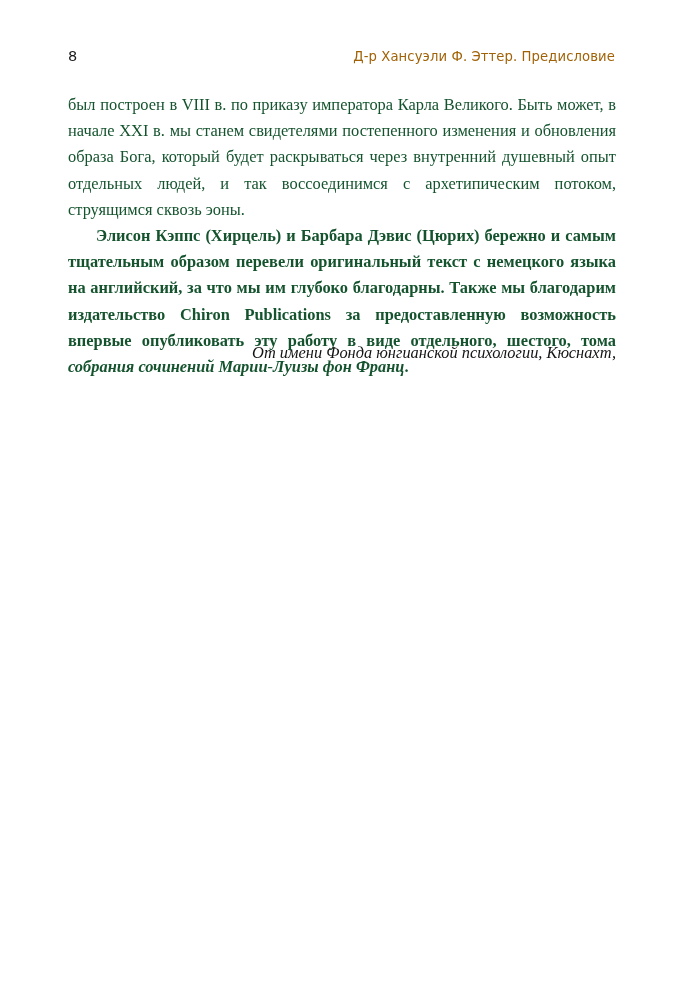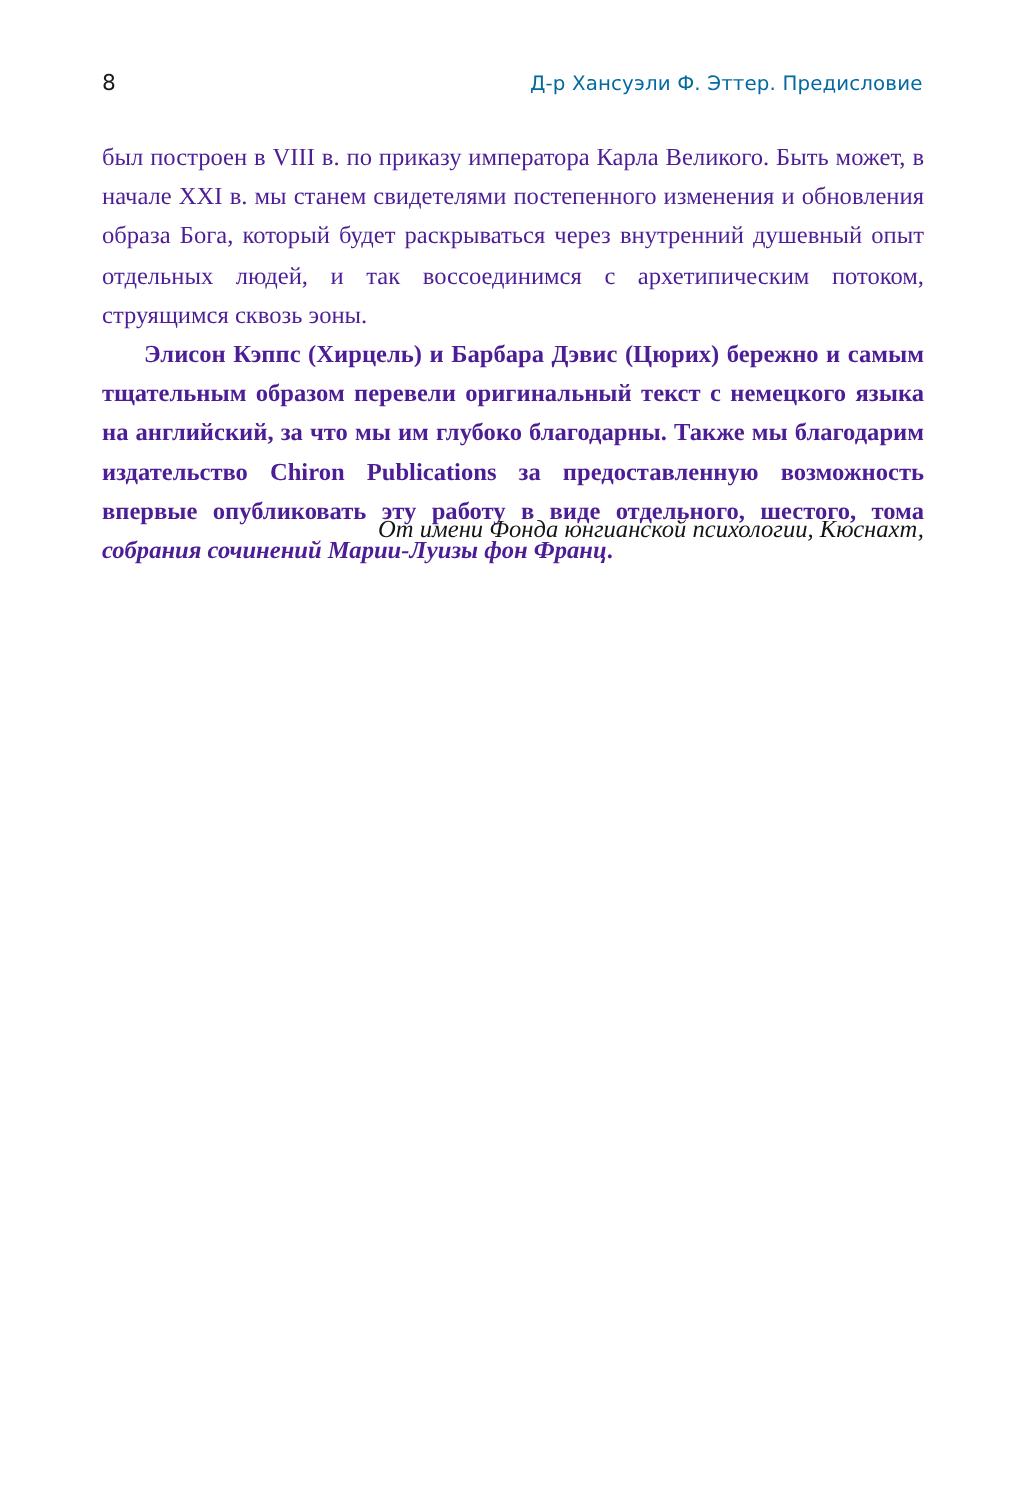--- a/index.html
+++ b/index.html
@@ -31,38 +31,38 @@
     justify-content: space-between;
     font-family: "DejaVu Sans", sans-serif;
   }
   .header .folio {
     font-size: 14.5px;
     color: #1a1a1a;
     letter-spacing: 0.2px;
   }
   .header .running-title {
     font-size: 13.2px;
-    color: #0369a1;
+    color: #a16207;
     letter-spacing: 0.1px;
     white-space: nowrap;
   }
   .body-block {
     position: absolute;
     top: 92px;
     left: 68px;
     width: 548px;
   }
   p.para {
     margin: 0;
     font-size: 16.4px;
     line-height: 26.2px;
     text-align: justify;
     text-justify: inter-word;
     hyphens: manual;
-    color: #4c1d95;
+    color: #14532d;
   }
   p.para.indent {
     text-indent: 28px;
   }
   p.para + p.para {
     margin-top: 0;
     font-weight: bold;
   }
   .italic {
     font-style: italic;

